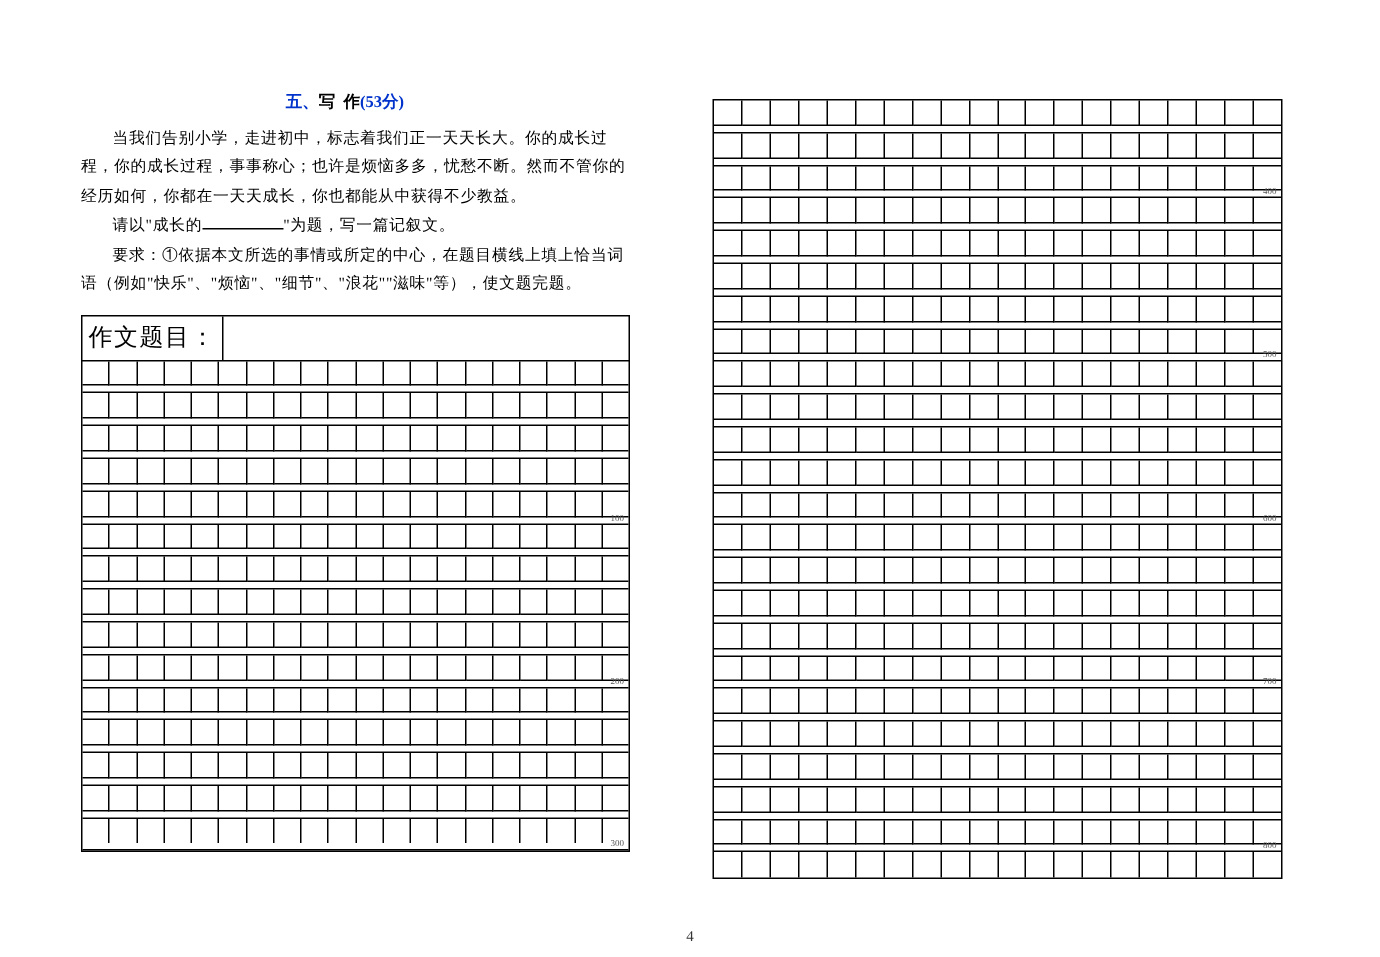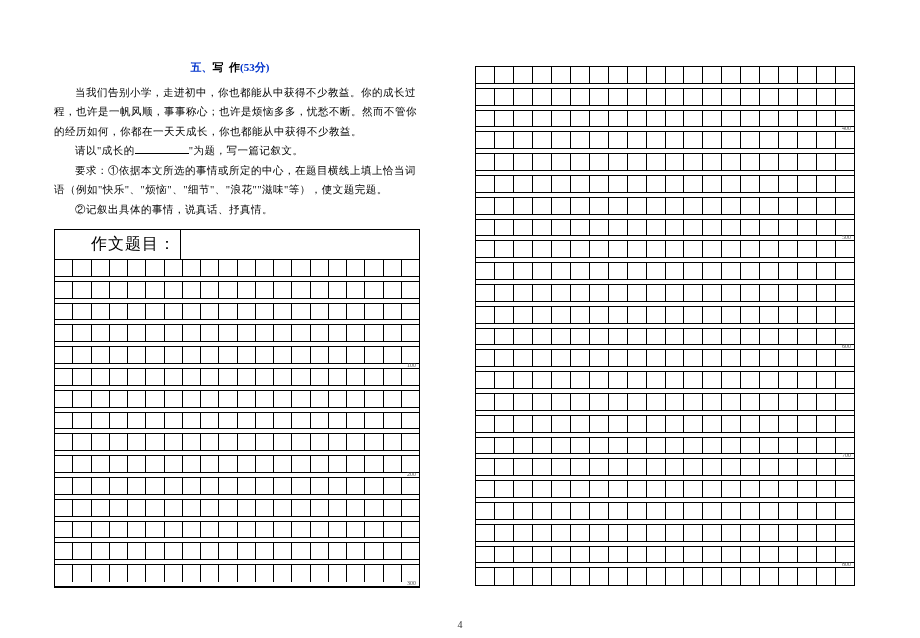--- a/index.html
+++ b/index.html
@@ -57,21 +57,20 @@
       vertical-align: baseline;
     }
     .grid-container {
       margin-top: 10px;
       margin-left: 14px;
     }
     .essay-title-row {
       display: flex;
       border: 1px solid #000;
       border-bottom: none;
-      padding-left: 32px;
     }
     .essay-title-label {
       font-size: 16px;
       padding: 4px 4px;
       border-right: 1px solid #000;
       letter-spacing: 1px;
     }
     .essay-title-rest {
       flex: 1;
     }
@@ -115,26 +114,25 @@
     }
   </style>
 </head>
 <body>
 
 <div class="page">
   <div class="left-col">
     <div class="section-title">
       <span class="blue">五、</span><span>写</span>&nbsp;&nbsp;<span>作</span><span class="blue2">(53分)</span>
     </div>
-    <div class="para">当我们告别小学，走进初中，你也都能从中获得不少教益。你的成长过程，也许是一帆风顺，事事称心；也许是烦恼多多，忧愁不断。然而不管你的经历如何，你都在一天天成长，你也都能从中获得不少教益。</div>
+    <div class="para">当我们告别小学，走进初中，标志着我们正一天天长大。你的成长过程，你的成长过程，事事称心；也许是烦恼多多，忧愁不断。然而不管你的经历如何，你都在一天天成长，你也都能从中获得不少教益。</div>
     <div class="para">
       <span>请以"成长的</span><span class="blank"></span><span>"为题，写一篇记叙文。</span>
     </div>
     <div class="para">要求：①依据本文所选的事情或所定的中心，在题目横线上填上恰当词语（例如"快乐"、"烦恼"、"细节"、"浪花""滋味"等），使文题完题。</div>
-    <div class="para">②记叙出具体的事情，说真话、抒真情。</div>
 
     <div class="grid-container">
       <div class="essay-title-row">
         <div class="essay-title-label">作文题目：</div>
         <div class="essay-title-rest"></div>
       </div>
       <div class="grid" id="left-grid">
           <div class="grid-row">
             <div class="grid-cell"></div>
             <div class="grid-cell"></div>

